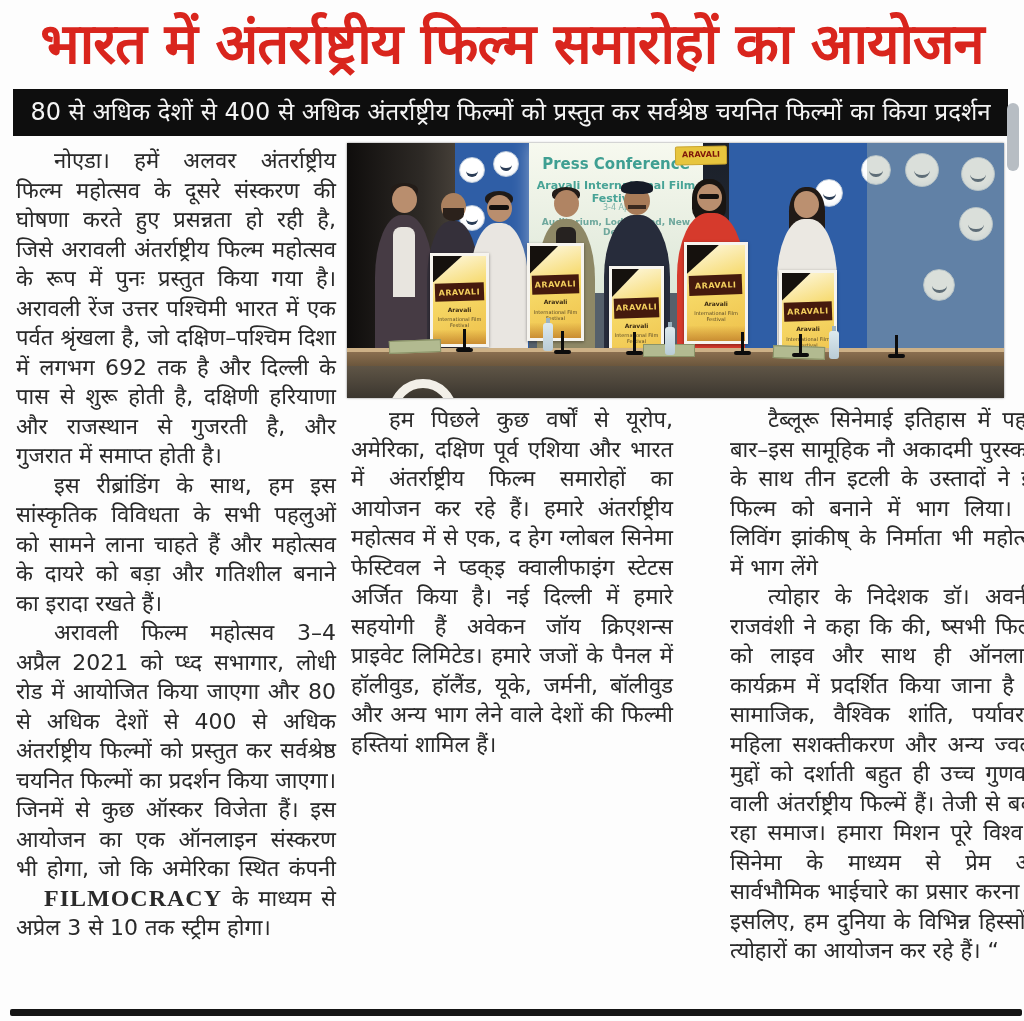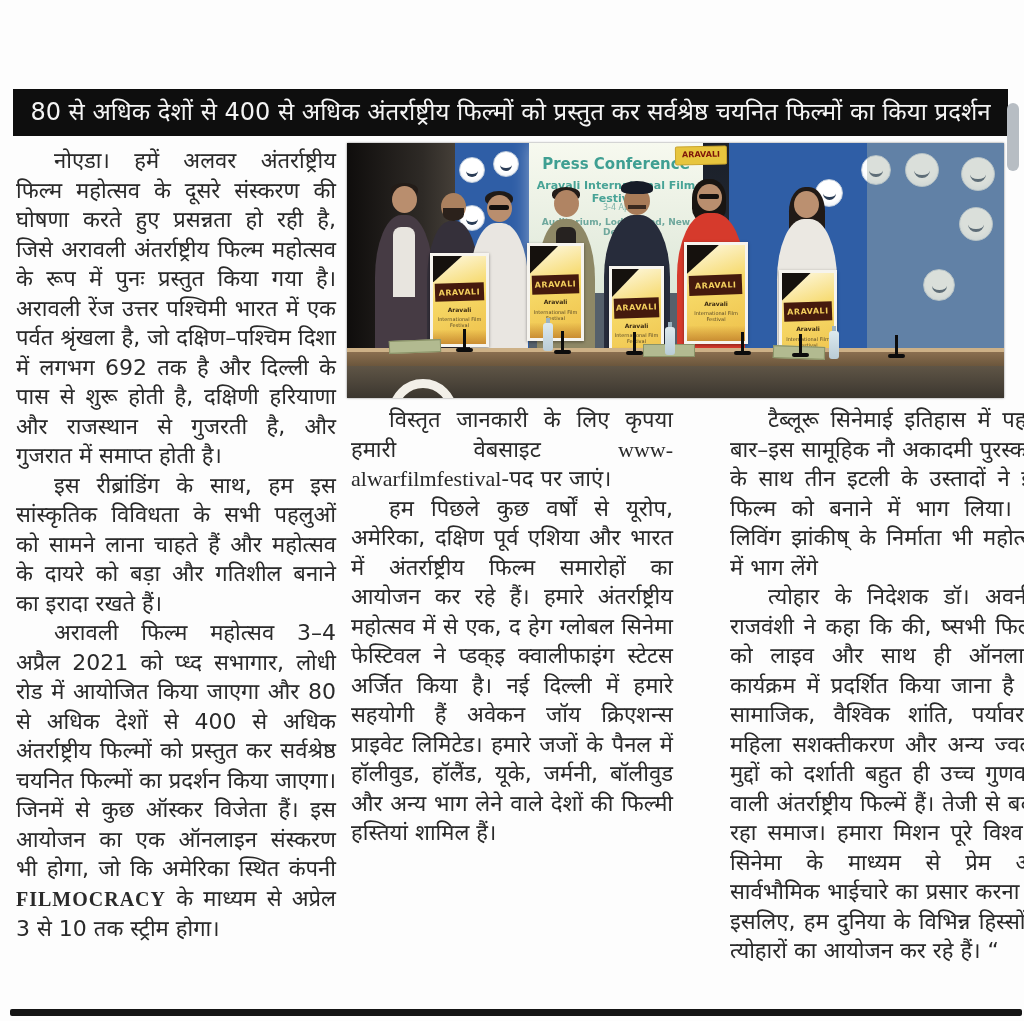--- a/index.html
+++ b/index.html
@@ -10,21 +10,21 @@
   #headline{position:absolute;left:0;top:0;width:1024px;height:86px;line-height:88px;
             text-align:center;font-size:56px;font-weight:bold;color:#d9251d;
             letter-spacing:-1px;white-space:nowrap;}
   #subhead{position:absolute;left:13px;top:89px;width:995px;height:47px;background:#0e0e0e;
            color:#f5f5f5;text-align:center;font-size:24px;line-height:46px;white-space:nowrap;}
 
   
   .col{position:absolute;color:#2a2a2a;font-size:22px;line-height:29.5px;text-align:justify;}
   .col p{margin:0;text-indent:38px;}
   .latin{font-family:"Liberation Serif",serif;}
-  .latin-bold{font-family:"Liberation Serif",serif;font-weight:bold;font-size:20px;letter-spacing:1px;}
+  .latin-bold{font-family:"Liberation Serif",serif;font-weight:bold;font-size:24px;letter-spacing:1px;margin-left:28px;}
   #col-left{left:16px;top:146px;width:320px;height:860px;}
   #col-middle{left:351px;top:405px;width:322px;height:602px;}
   #col-right{left:730px;top:405px;width:317px;height:602px;}
 
   #bottom-rule{position:absolute;left:10px;top:1009px;width:1012px;height:7px;background:#151515;border-radius:2px;}
   #scroll-thumb{position:absolute;left:1007px;top:103px;width:12px;height:68px;background:#b7bdc3;border-radius:6px;}
 
   
   #photo{position:absolute;left:347px;top:143px;width:657px;height:255px;overflow:hidden;
          background:#2f5ea6;box-shadow:0 0 2px rgba(0,0,0,.5);}
@@ -83,20 +83,21 @@
   .bottle{position:absolute;width:10px;height:28px;border-radius:3px;
           background:linear-gradient(180deg,#dde9ee,#b9ccd6);}
   .bottle::before{content:"";position:absolute;left:3px;top:-5px;width:4px;height:5px;background:#9db3c0;}
   #ph-ring{left:42px;top:236px;width:50px;height:50px;border-radius:50%;border:9px solid #f2efe8;background:transparent;}
 </style>
 </head>
 <body>
 
 <div id="page">
 
+  <div id="headline">भारत में अंतर्राष्ट्रीय फिल्म समारोहों का आयोजन</div>
   <div id="subhead">80 से अधिक देशों से 400 से अधिक अंतर्राष्ट्रीय फिल्मों को प्रस्तुत कर सर्वश्रेष्ठ चयनित फिल्मों का किया प्रदर्शन</div>
 
   <div id="photo">
     <div id="ph-dark-left" class="abs"></div>
 
     <div class="logo-circle" style="left:112px;top:14px;width:24px;height:24px;"></div>
     <div class="logo-circle" style="left:146px;top:8px;width:24px;height:24px;"></div>
     <div class="logo-circle" style="left:112px;top:62px;width:24px;height:24px;"></div>
     <div class="logo-circle" style="left:146px;top:110px;width:24px;height:24px;"></div>
 
@@ -222,21 +223,20 @@
     <div class="bottle" style="left:482px;top:188px;"></div>
     <div id="ph-ring" class="abs"></div>
   </div>
 
   <div id="col-left" class="col">
       <p><span>नोएडा। हमें अलवर अंतर्राष्ट्रीय फिल्म महोत्सव के दूसरे संस्करण की घोषणा करते हुए प्रसन्नता हो रही है, जिसे अरावली अंतर्राष्ट्रीय फिल्म महोत्सव के रूप में पुनः प्रस्तुत किया गया है। अरावली रेंज उत्तर पश्चिमी भारत में एक पर्वत श्रृंखला है, जो दक्षिण–पश्चिम दिशा में लगभग 692 तक है और दिल्ली के पास से शुरू होती है, दक्षिणी हरियाणा और राजस्थान से गुजरती है, और गुजरात में समाप्त होती है।</span></p>
       <p><span>इस रीब्रांडिंग के साथ, हम इस सांस्कृतिक विविधता के सभी पहलुओं को सामने लाना चाहते हैं और महोत्सव के दायरे को बड़ा और गतिशील बनाने का इरादा रखते हैं।</span></p>
       <p><span>अरावली फिल्म महोत्सव 3–4 अप्रैल 2021 को प्ध्द सभागार, लोधी रोड में आयोजित किया जाएगा और 80 से अधिक देशों से 400 से अधिक अंतर्राष्ट्रीय फिल्मों को प्रस्तुत कर सर्वश्रेष्ठ चयनित फिल्मों का प्रदर्शन किया जाएगा। जिनमें से कुछ ऑस्कर विजेता हैं। इस आयोजन का एक ऑनलाइन संस्करण भी होगा, जो कि अमेरिका स्थित कंपनी </span><span class="latin-bold">FILMOCRACY</span><span> के माध्यम से अप्रेल 3 से 10 तक स्ट्रीम होगा।</span></p>
     </div>
   <div id="col-middle" class="col">
-      <p><span>विस्तृत जानकारी के लिए कृपया हमारी वेबसाइट </span><span class="latin">www-alwarfilmfestival</span><span>-पद पर जाएं।</span></p>
       <p><span>हम पिछले कुछ वर्षों से यूरोप, अमेरिका, दक्षिण पूर्व एशिया और भारत में अंतर्राष्ट्रीय फिल्म समारोहों का आयोजन कर रहे हैं। हमारे अंतर्राष्ट्रीय महोत्सव में से एक, द हेग ग्लोबल सिनेमा फेस्टिवल ने प्डक्इ क्वालीफाइंग स्टेटस अर्जित किया है। नई दिल्ली में हमारे सहयोगी हैं अवेकन जॉय क्रिएशन्स प्राइवेट लिमिटेड। हमारे जजों के पैनल में हॉलीवुड, हॉलैंड, यूके, जर्मनी, बॉलीवुड और अन्य भाग लेने वाले देशों की फिल्मी हस्तियां शामिल हैं।</span></p>
     </div>
   <div id="col-right" class="col">
       <p><span>टैब्लूरू सिनेमाई इतिहास में पहली बार–इस सामूहिक नौ अकादमी पुरस्कारों के साथ तीन इटली के उस्तादों ने इस फिल्म को बनाने में भाग लिया। ष्द लिविंग झांकीष् के निर्माता भी महोत्सव में भाग लेंगे</span></p>
       <p><span>त्योहार के निदेशक डॉ। अवनीश राजवंशी ने कहा कि की, ष्सभी फिल्मों को लाइव और साथ ही ऑनलाइन कार्यक्रम में प्रदर्शित किया जाना है जो सामाजिक, वैश्विक शांति, पर्यावरण, महिला सशक्तीकरण और अन्य ज्वलंत मुद्दों को दर्शाती बहुत ही उच्च गुणवत्ता वाली अंतर्राष्ट्रीय फिल्में हैं। तेजी से बदल रहा समाज। हमारा मिशन पूरे विश्व में सिनेमा के माध्यम से प्रेम और सार्वभौमिक भाईचारे का प्रसार करना है। इसलिए, हम दुनिया के विभिन्न हिस्सों में त्योहारों का आयोजन कर रहे हैं। “</span></p>
     </div>
 
   <div id="bottom-rule"></div>
   <div id="scroll-thumb"></div>
 </div>

